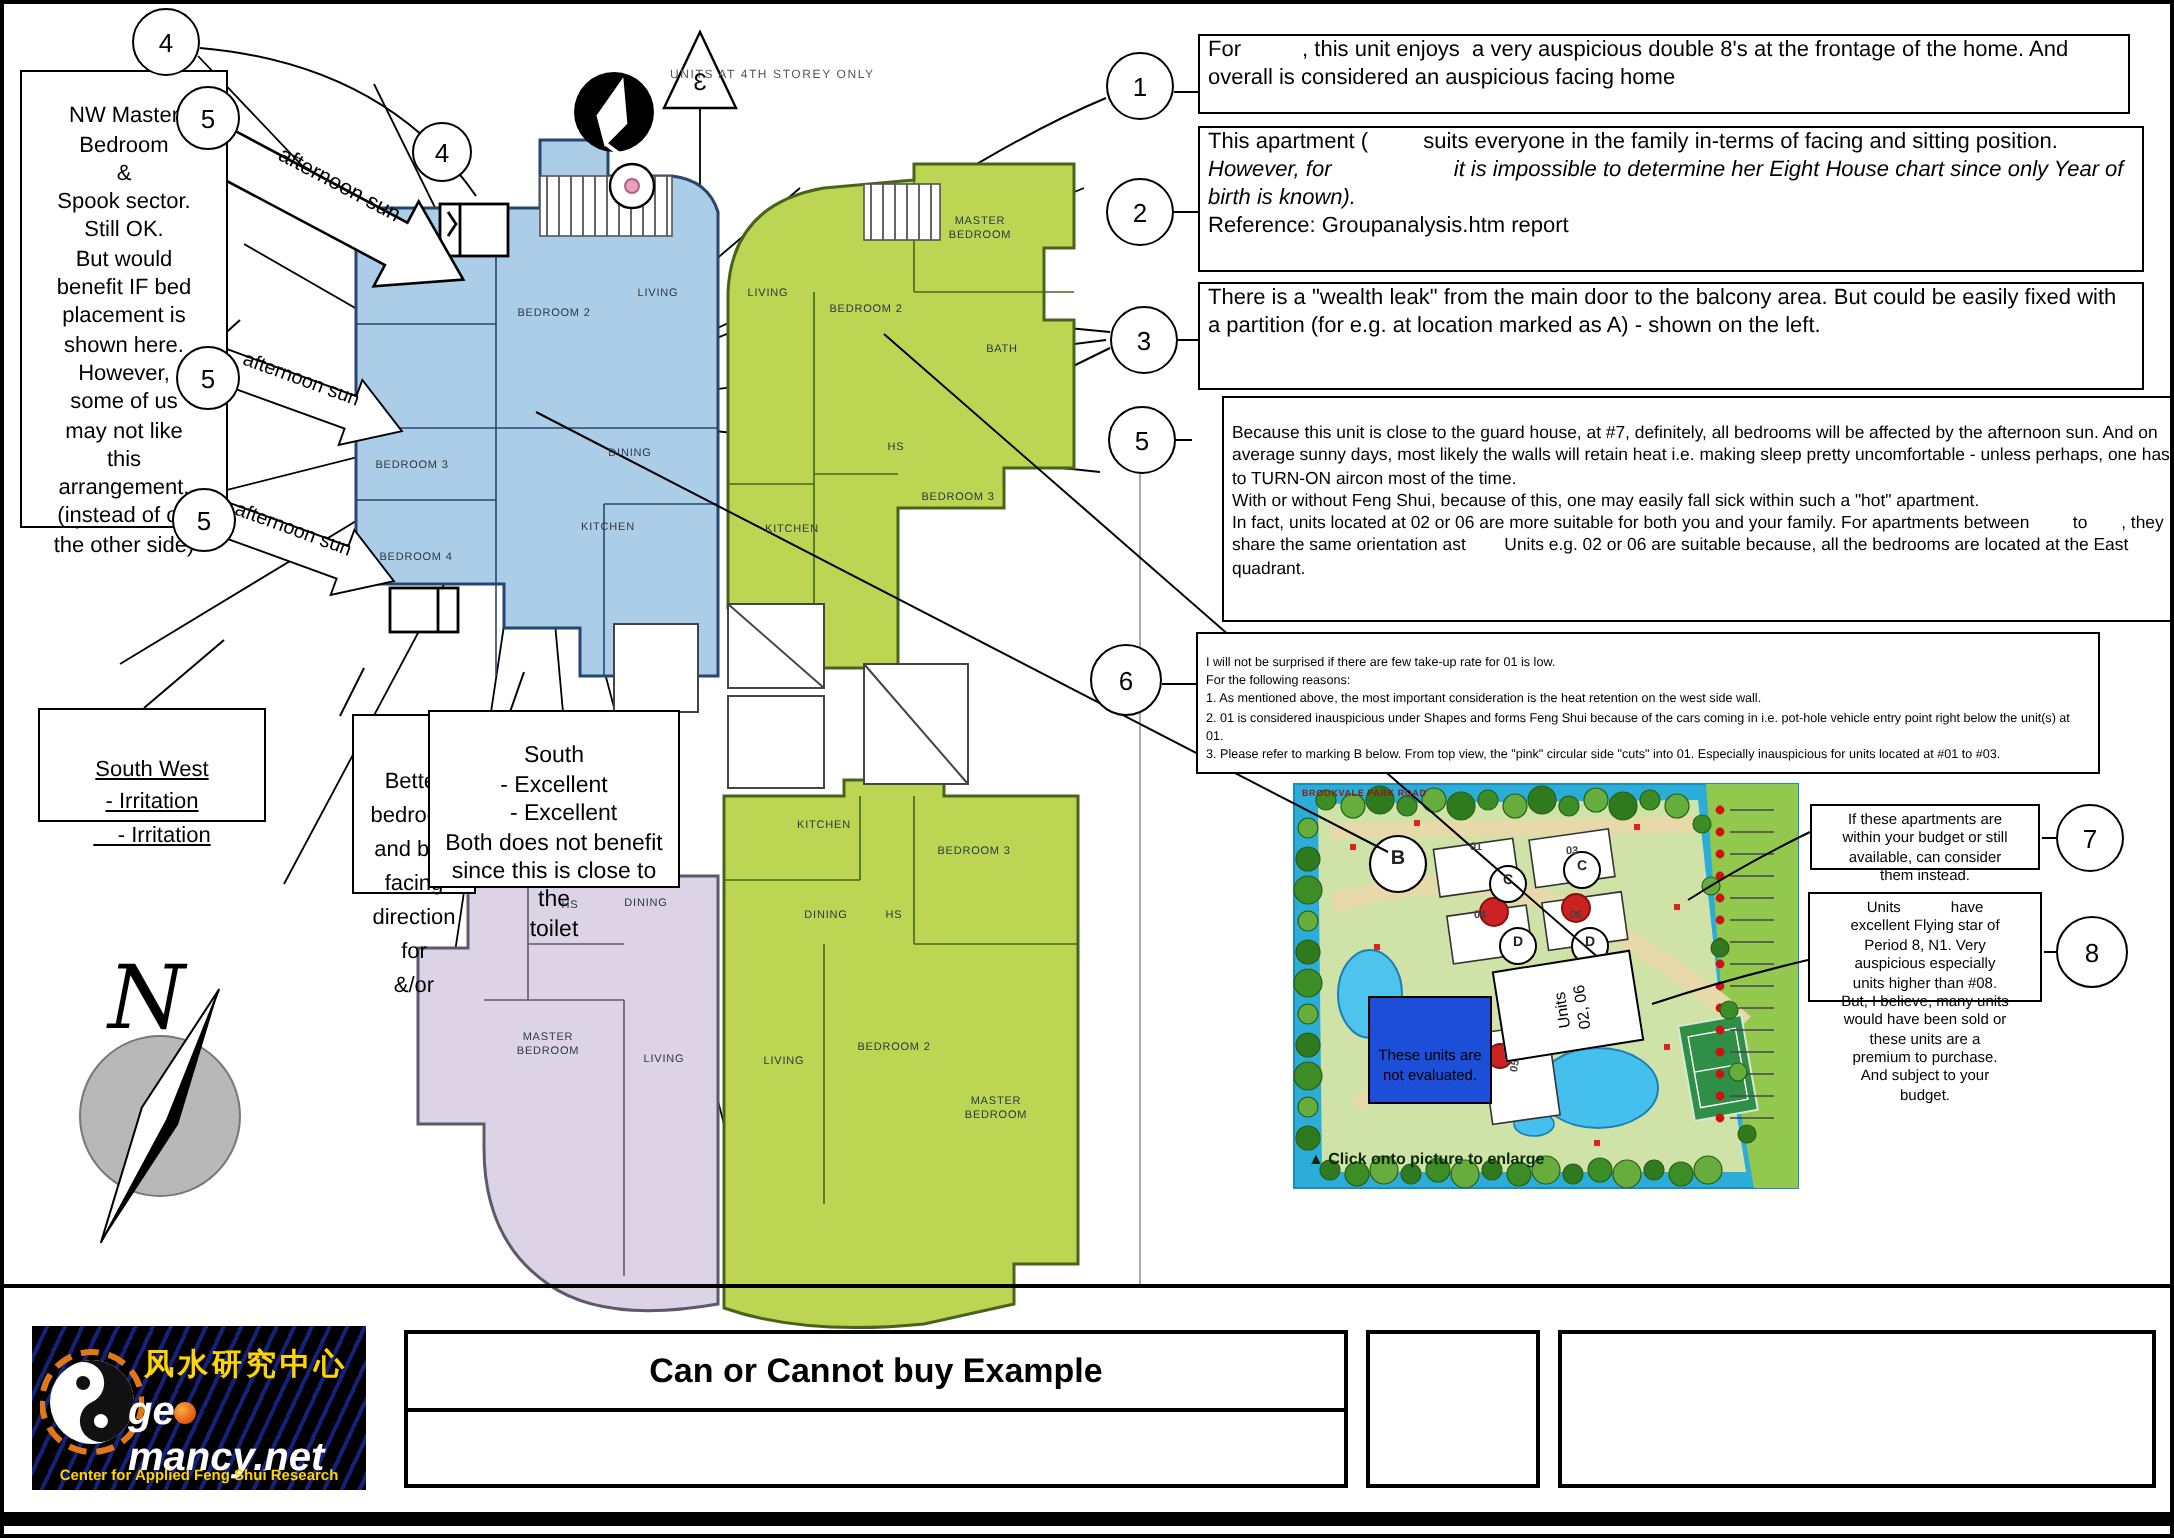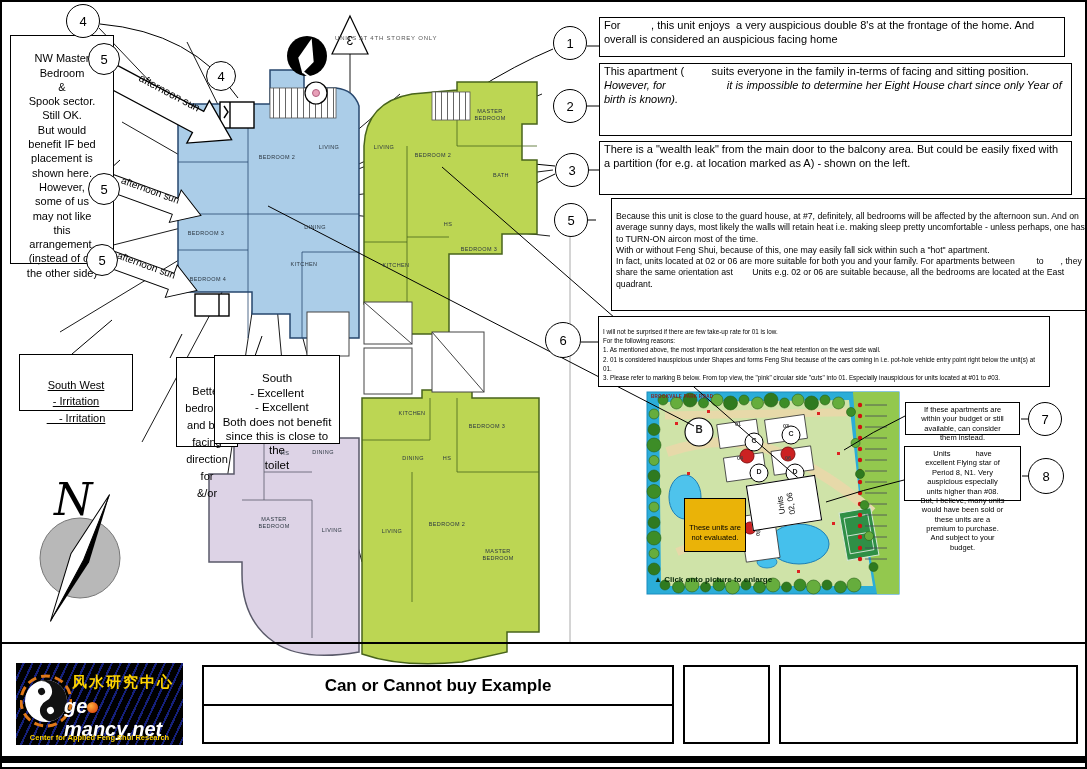--- a/index.html
+++ b/index.html
@@ -297,20 +297,21 @@
       <line x1="1026" y1="417" x2="1019" y2="417"></line>
       <line x1="1026" y1="474" x2="1020" y2="474"></line>
     </g>
   </svg>
 
   <div class="note" style="left:597px;top:15px;width:466px;height:40px;">
     <span>For &nbsp;&nbsp;&nbsp;&nbsp;&nbsp;&nbsp;&nbsp;&nbsp;&nbsp;, this unit enjoys &nbsp;a very auspicious double 8's at the frontage of the home. And overall is considered an auspicious facing home</span>
   </div>
   <div class="note" style="left:597px;top:61px;width:473px;height:73px;">
     <span>This apartment (&nbsp;&nbsp;&nbsp;&nbsp;&nbsp;&nbsp;&nbsp;&nbsp; suits everyone in the family in-terms of facing and sitting position. </span><span style="font-style:italic;">However, for &nbsp;&nbsp;&nbsp;&nbsp;&nbsp;&nbsp;&nbsp;&nbsp;&nbsp;&nbsp;&nbsp;&nbsp;&nbsp;&nbsp;&nbsp;&nbsp;&nbsp;&nbsp; it is impossible to determine her Eight House chart since only Year of birth is known).</span>
+    <div>Reference: Groupanalysis.htm report</div>
   </div>
   <div class="note" style="left:597px;top:139px;width:473px;height:54px;">
     <span>There is a "wealth leak" from the main door to the balcony area. But could be easily fixed with a partition (for e.g. at location marked as A) - shown on the left.</span>
   </div>
   <div class="note pre" style="left:595px;top:196px;width:485px;height:113px;font-size:8.7px;line-height:1.29;margin-left:14px;">
     <span>Because this unit is close to the guard house, at #7, definitely, all bedrooms will be affected by the afternoon sun. And on average sunny days, most likely the walls will retain heat i.e. making sleep pretty uncomfortable - unless perhaps, one has to TURN-ON aircon most of the time.
 With or without Feng Shui, because of this, one may easily fall sick within such a "hot" apartment.
 In fact, units located at 02 or 06 are more suitable for both you and your family. For apartments between &nbsp;&nbsp;&nbsp;&nbsp;&nbsp;&nbsp;&nbsp; to &nbsp;&nbsp;&nbsp;&nbsp;&nbsp;&nbsp;, they share the same orientation ast &nbsp;&nbsp;&nbsp;&nbsp;&nbsp;&nbsp; Units e.g. 02 or 06 are suitable because, all the bedrooms are located at the East quadrant.</span>
   </div>
   <div class="note pre" style="left:596px;top:314px;width:452px;height:71px;font-size:6.3px;line-height:1.45;">
@@ -448,21 +449,21 @@
   <div class="maplabel" style="left:746px;top:435px;width:12px;font-size:7px;">C</div>
   <div class="maplabel" style="left:783px;top:428px;width:12px;font-size:7px;">C</div>
   <div class="maplabel" style="left:751px;top:466px;width:12px;font-size:7px;">D</div>
   <div class="maplabel" style="left:787px;top:466px;width:12px;font-size:7px;">D</div>
   <div class="maplabel" style="left:728px;top:419px;width:16px;font-size:5.5px;color:#444;">01</div>
   <div class="maplabel" style="left:776px;top:421px;width:16px;font-size:5.5px;color:#444;">03</div>
   <div class="maplabel" style="left:730px;top:453px;width:16px;font-size:5.5px;color:#444;">04</div>
   <div class="maplabel" style="left:778px;top:453px;width:16px;font-size:5.5px;color:#444;">06</div>
   <div class="maplabel" style="left:748px;top:528px;width:16px;font-size:5.5px;color:#444;transform:rotate(-80deg);">05</div>
 
-  <div class="abs pre" style="left:682px;top:496px;width:62px;height:54px;background:#eab308;border:1px solid #000;box-sizing:border-box;font-size:7.5px;text-align:center;padding-top:13px;line-height:1.4;">
+  <div class="abs pre" style="left:682px;top:496px;width:62px;height:54px;background:#1d4ed8;border:1px solid #000;box-sizing:border-box;font-size:7.5px;text-align:center;padding-top:13px;line-height:1.4;">
     <span>These units are
 not evaluated.</span>
   </div>
   <div class="abs" style="left:747px;top:478px;width:70px;height:46px;background:#fff;border:1.2px solid #000;box-sizing:border-box;transform:rotate(-9deg);">
     <div style="position:absolute;left:14px;top:14px;transform:rotate(-90deg);font-size:8px;text-align:center;width:44px;line-height:1.2;">
       <span>Units</span><br>
       <span>02, 06</span>
     </div>
   </div>
   <div class="abs" style="left:652px;top:573px;width:240px;font-size:8px;font-weight:bold;color:#0a2a0a;">

